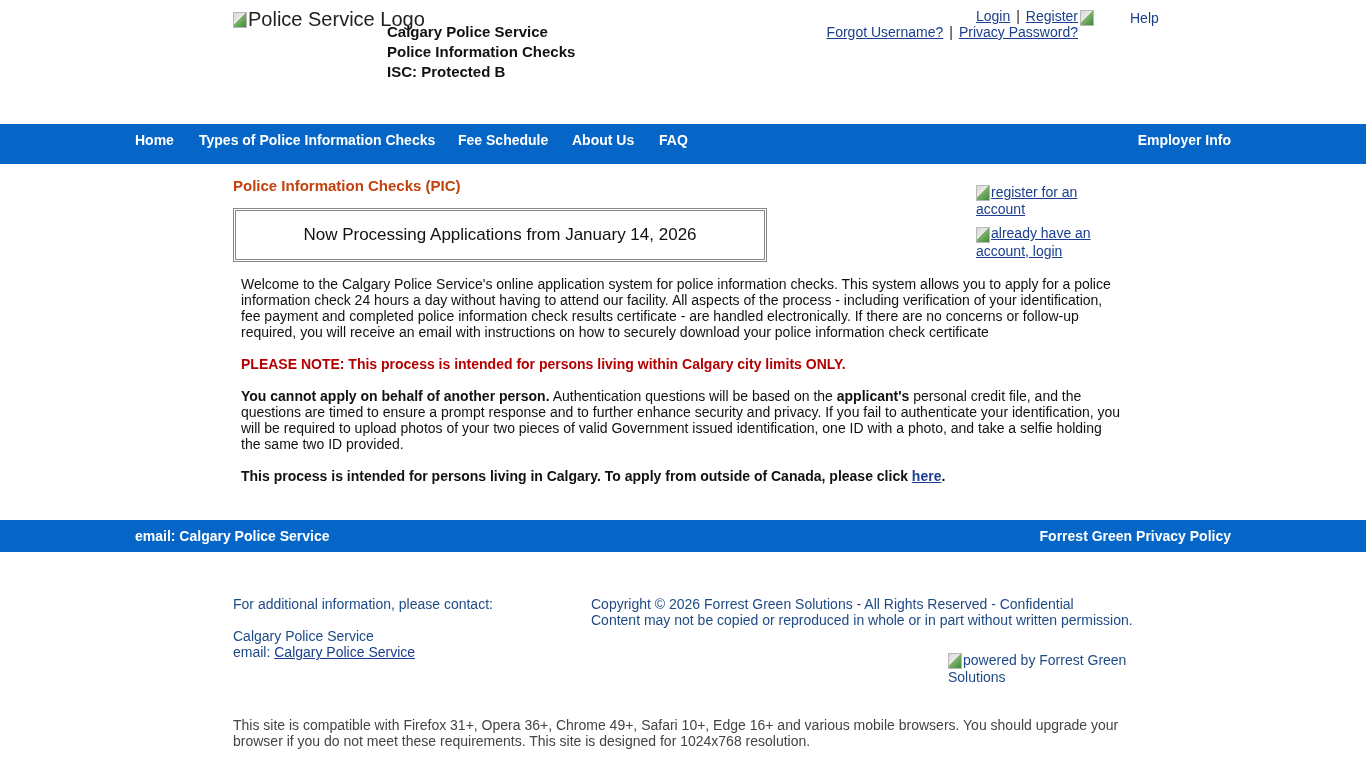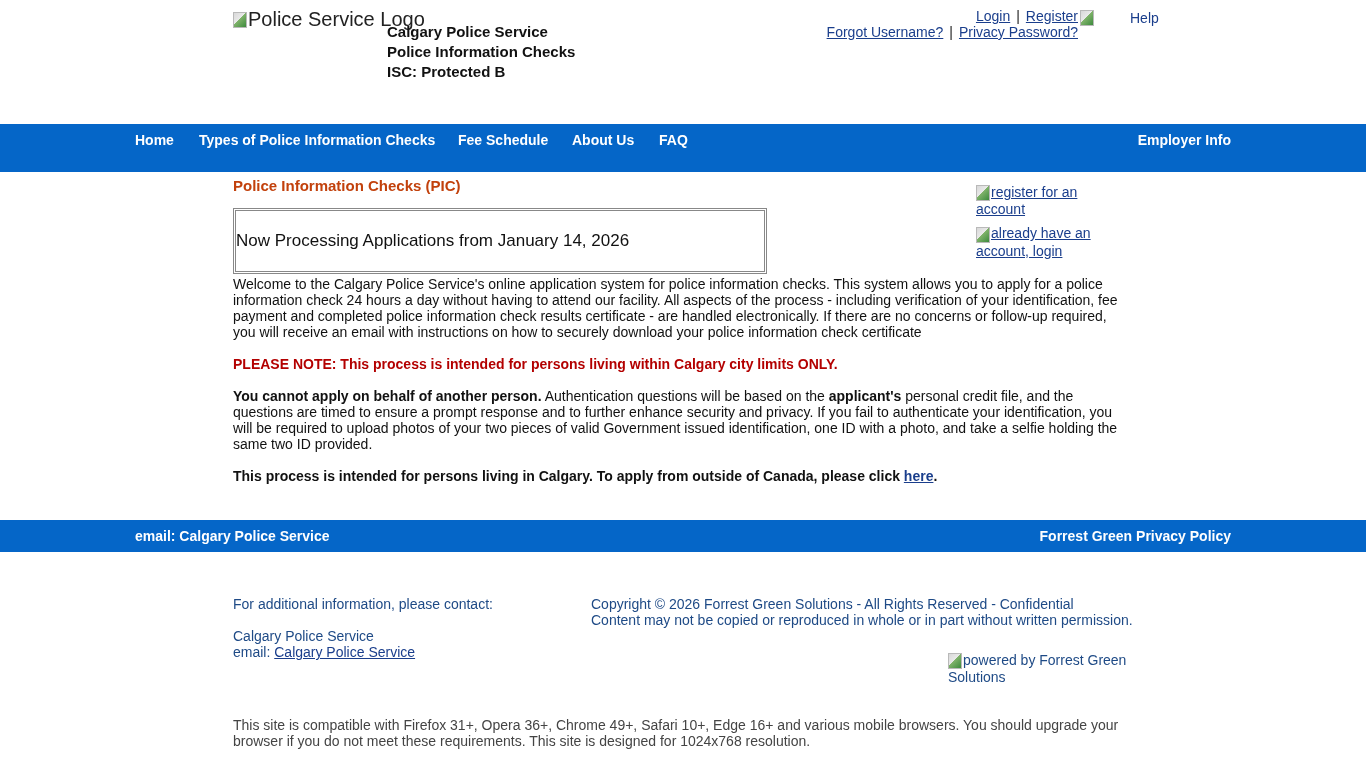--- a/index.html
+++ b/index.html
@@ -13,33 +13,33 @@
   .broken-img { display: inline-block; width: 14px; height: 16px; margin-right: 1px; vertical-align: middle;
                 background: linear-gradient(135deg, #d8d8d8 0%, #eaeaea 45%, #7fb26a 46%, #3c8a3c 100%);
                 border: 1px solid #b9b9b9; box-sizing: border-box; }
   .site-title { position: absolute; left: 387px; top: 22px; font-weight: bold; font-size: 15px; line-height: 20px; color: #111; }
   .site-title div { white-space: nowrap; }
   .account-links { position: absolute; right: 288px; top: 8px; text-align: right; font-size: 14px; line-height: 16px; color: #222; }
   .account-links .sep { margin: 0 6px; }
   .help-img { position: absolute; left: 1080px; top: 10px; font-size: 14px; color: #1a3e8c; display: flex; align-items: center; gap: 35px; }
 
   
-  .navbar { position: absolute; left: 0; top: 124px; width: 1366px; height: 48px; background: #0566c8; }
+  .navbar { position: absolute; left: 0; top: 124px; width: 1366px; height: 40px; background: #0566c8; }
   .nav-item { position: absolute; top: 8px; color: #fff; font-weight: bold; font-size: 14px; text-decoration: none; white-space: nowrap; }
 
   
   .main { position: absolute; left: 233px; top: 170px; width: 900px; }
   .page-title { position: absolute; left: 0; top: 7px; font-weight: bold; font-size: 15px; color: #c2410c; white-space: nowrap; }
-  .notice-box { position: absolute; left: 0; top: 38px; width: 534px; height: 66px; border: 3px double #888;
-                box-sizing: border-box; display: flex; align-items: center; }
+  .notice-box { position: absolute; left: 0; top: 38px; width: 534px; height: 54px; border: 3px double #888;
+                box-sizing: border-box; display: flex; align-items: center; justify-content: center; }
   .notice-box span { font-size: 17px; color: #111; }
   .side-links { position: absolute; left: 743px; top: 14px; width: 135px; font-size: 14px; line-height: 16px; }
   .side-links a { display: block; margin-bottom: 8px; }
   .content { position: absolute; left: 0; top: 106px; width: 890px; font-size: 14px; line-height: 16px; color: #111; }
-  .content p { margin: 0 0 16px 0; }
+  .content p { margin: 0 0 16px 8px; }
   .red-note { color: #b30000; font-weight: bold; }
   .bold-line { font-weight: bold; }
 
   
   .footer-bar { position: absolute; left: 0; top: 520px; width: 1366px; height: 32px; background: #0566c8; }
   .footer-bar span { position: absolute; top: 8px; color: #fff; font-weight: bold; font-size: 14px; white-space: nowrap; }
 
   .footer { position: absolute; left: 0; top: 580px; width: 1366px; height: 216px; font-size: 14px; line-height: 16px; color: #1e4a86; }
   .contact { position: absolute; left: 233px; top: 16px; }
   .contact p { margin: 0 0 16px 0; }

